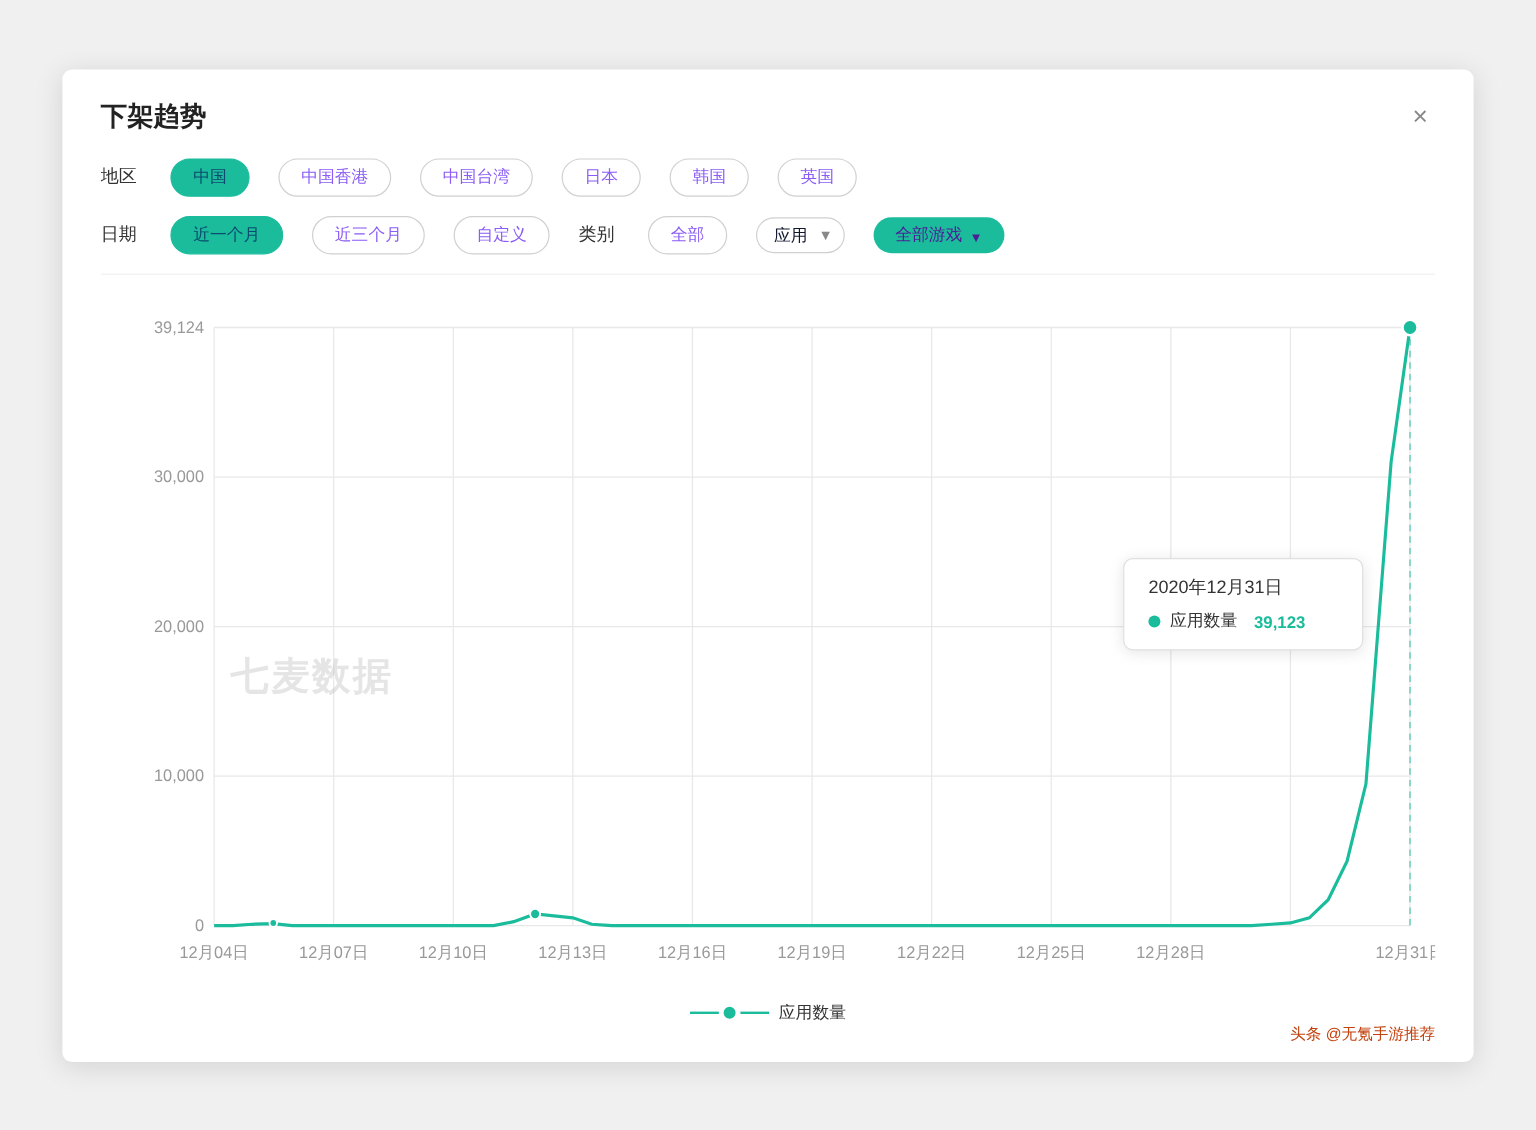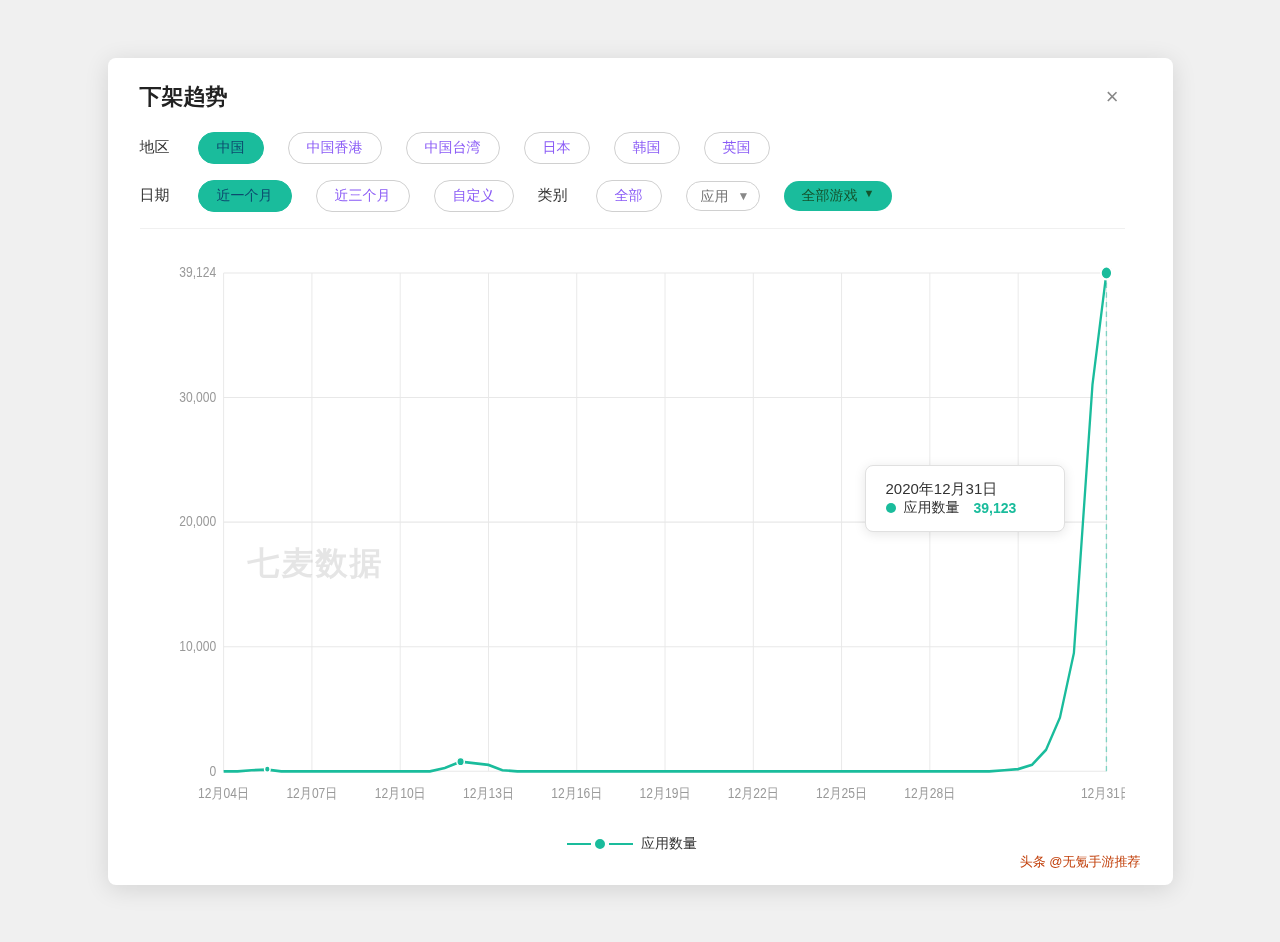--- a/index.html
+++ b/index.html
@@ -7,23 +7,23 @@
       background: #f0f0f0;
       display: flex;
       justify-content: center;
       align-items: center;
       min-height: 100vh;
       font-family: "Microsoft YaHei", "PingFang SC", Arial, sans-serif;
     }
     .dialog {
       background: #fff;
       border-radius: 8px;
-      width: 1065px;
+      width: 1176px;
       min-height: 820px;
-      padding: 24px 48px 32px 32px;
+      padding: 24px 32px 32px 32px;
       position: relative;
       box-shadow: 0 4px 24px rgba(0,0,0,0.12);
     }
     .dialog-header {
       display: flex;
       justify-content: space-between;
       align-items: center;
       margin-bottom: 20px;
     }
     .dialog-title {
@@ -70,43 +70,43 @@
     .filter-select-wrap {
       position: relative;
       display: inline-flex;
       align-items: center;
     }
     .filter-select-wrap select {
       padding: 6px 30px 6px 14px;
       border-radius: 20px;
       border: 1px solid #d0d0d0;
       background: #fff;
-      color: #737373;
+      color: #0f172a;
       font-size: 14px;
       cursor: pointer;
       appearance: none;
       outline: none;
     }
     .filter-select-wrap .chevron {
       position: absolute;
       right: 10px;
       pointer-events: none;
       color: #888;
       font-size: 12px;
     }
     .filter-btn-green-dropdown {
       padding: 6px 18px 6px 18px;
       border-radius: 20px;
       border: none;
       background: #1abc9c;
-      color: #14532d;
+      color: #4c1d95;
       font-size: 14px;
       cursor: pointer;
       display: inline-flex;
-      align-items: flex-start;
+      align-items: flex-end;
       gap: 6px;
     }
     .filter-btn-green-dropdown .chevron {
       font-size: 11px;
     }
     .divider {
       border: none;
       border-top: 1px solid #f0f0f0;
       margin: 8px 0 16px 0;
     }
@@ -138,21 +138,21 @@
       border: 1px solid #e0e0e0;
       border-radius: 8px;
       padding: 14px 20px;
       min-width: 200px;
       box-shadow: 0 2px 12px rgba(0,0,0,0.10);
       pointer-events: none;
     }
     .tooltip-date {
       font-size: 15px;
       color: #333;
-      margin-bottom: 0;
+      margin-bottom: 10px;
       font-weight: 500;
     }
     .tooltip-row {
       display: flex;
       align-items: center;
       gap: 8px;
       font-size: 14px;
     }
     .tooltip-dot {
       width: 10px;

